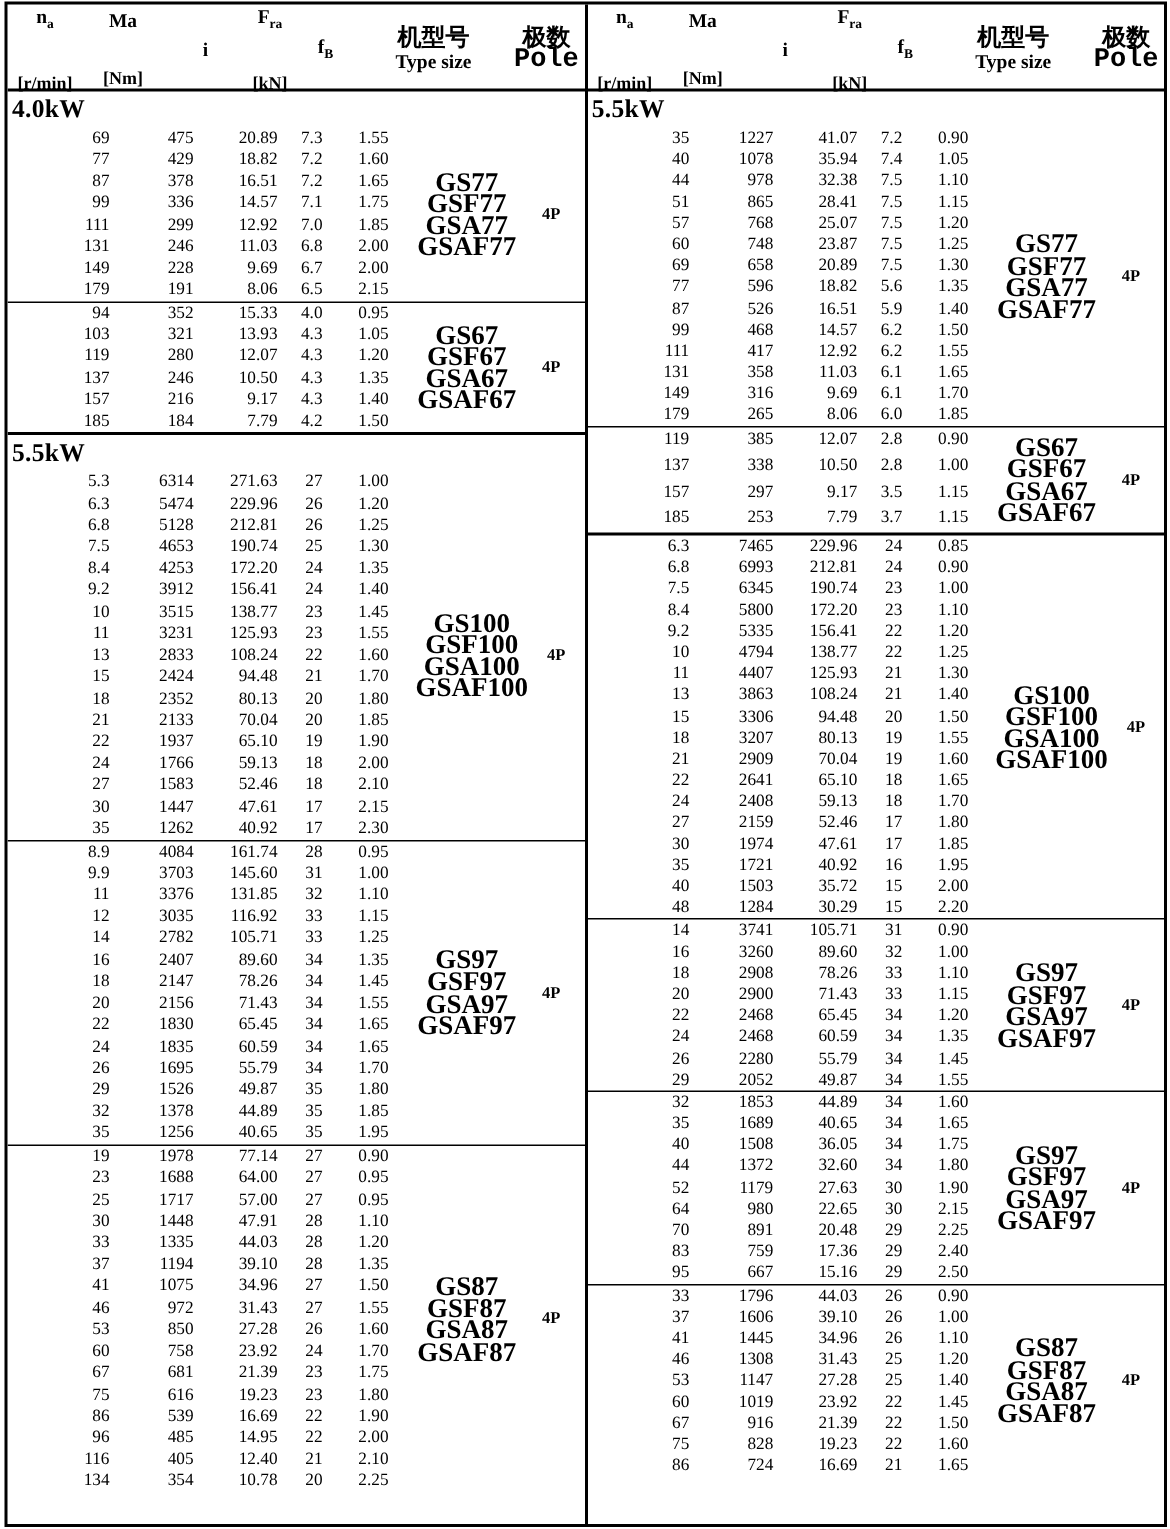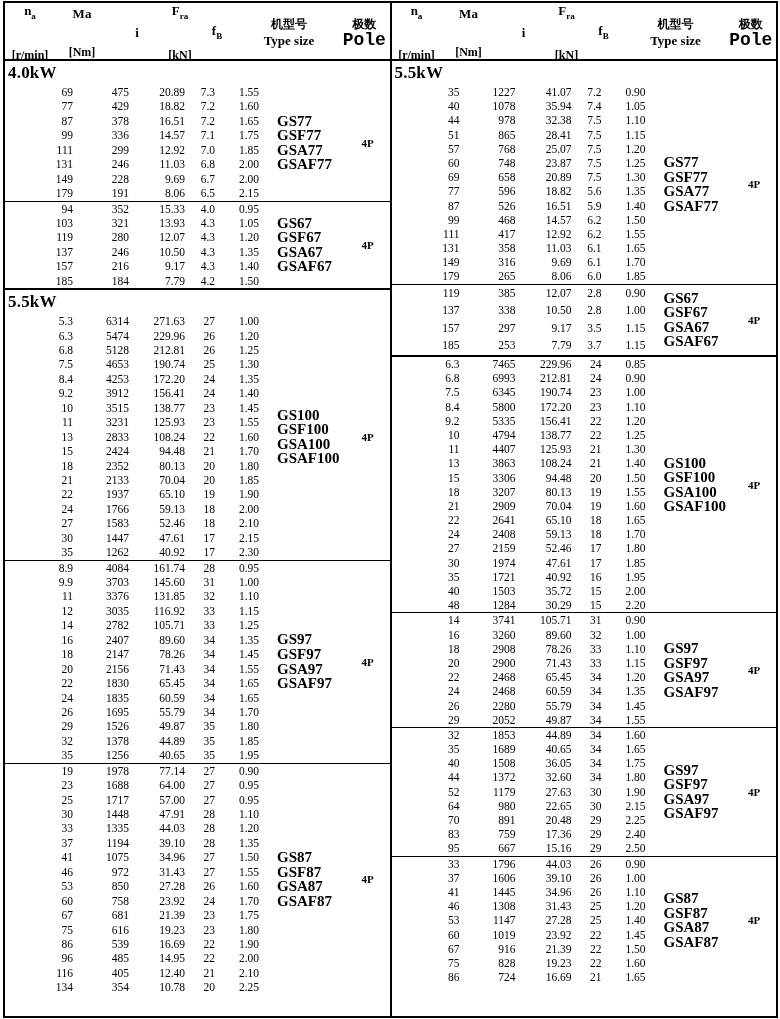--- a/index.html
+++ b/index.html
@@ -12,21 +12,21 @@
   .half.right{--rh:14.2px;}
   .vdiv{width:2px;background:#000;}
 
   
   .thead{height:56px;flex:0 0 56px;border-bottom:2.5px solid #000;
          display:grid;grid-template-columns:50px 54px 56px 30px 44px 100px 1fr;
          align-items:center;text-align:center;font-weight:bold;}
   .hc{line-height:15px;font-size:13px;}
   .hc .unit{font-size:12px;margin-top:24px;}
   .hc sub{font-size:9px;}
-  .hc .cn{font-size:12px;font-family:Liberation Mono, monospace;}
+  .hc .cn{font-size:16px;font-family:Liberation Sans, sans-serif;}
   .hc .mono{font-family:"Liberation Mono","DejaVu Sans Mono",monospace;font-size:18px;letter-spacing:0;}
 
   
   .sec-title{height:24px;line-height:23px;font-size:17px;font-weight:bold;
              padding-left:3px;letter-spacing:0.2px;}
   .sdiv{border-top:2.5px solid #000;}
   .bdiv{border-top:1.8px solid #000;}
 
   
   .block{display:flex;}
@@ -34,21 +34,21 @@
   .row{display:grid;grid-template-columns:50px 54px 56px 30px 44px;
        height:var(--rh);line-height:var(--rh);font-size:11.5px;}
   .loose .row{height:17.6px;line-height:17.6px;}
   .c{text-align:right;}
   .c0{padding-right:4px;}
   .c1{padding-right:2px;}
   .c2{padding-right:2px;}
   .c3{padding-right:2px;}
   .c4{padding-right:2px;}
   .types{width:100px;display:flex;flex-direction:column;justify-content:center;
-         font-weight:bold;font-size:15px;line-height:14.6px;padding-left:16px;box-sizing:border-box;}
+         font-weight:bold;font-size:18px;line-height:14.6px;padding-left:16px;box-sizing:border-box;align-items:center;}
   .poleCol{width:54px;display:flex;align-items:center;justify-content:center;
            font-weight:bold;font-size:11px;}
 </style>
 </head>
 <body>
 
 <div class="canvas">
   <div class="sheet">
     <div class="half left" id="half-0">
         <div class="thead">

